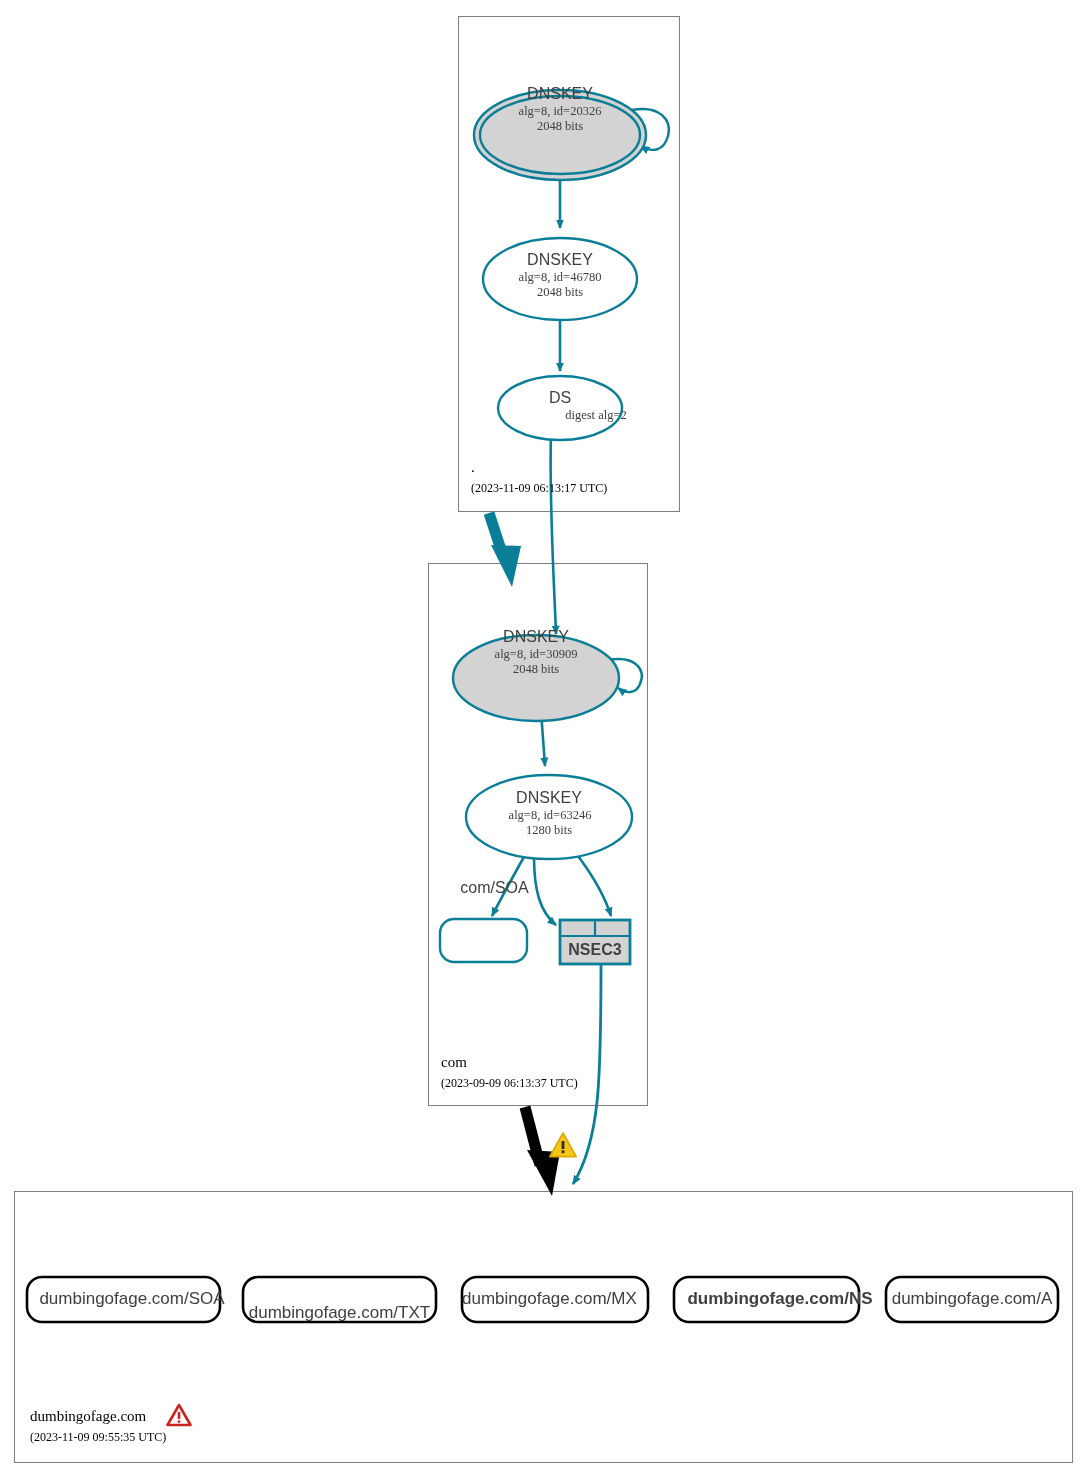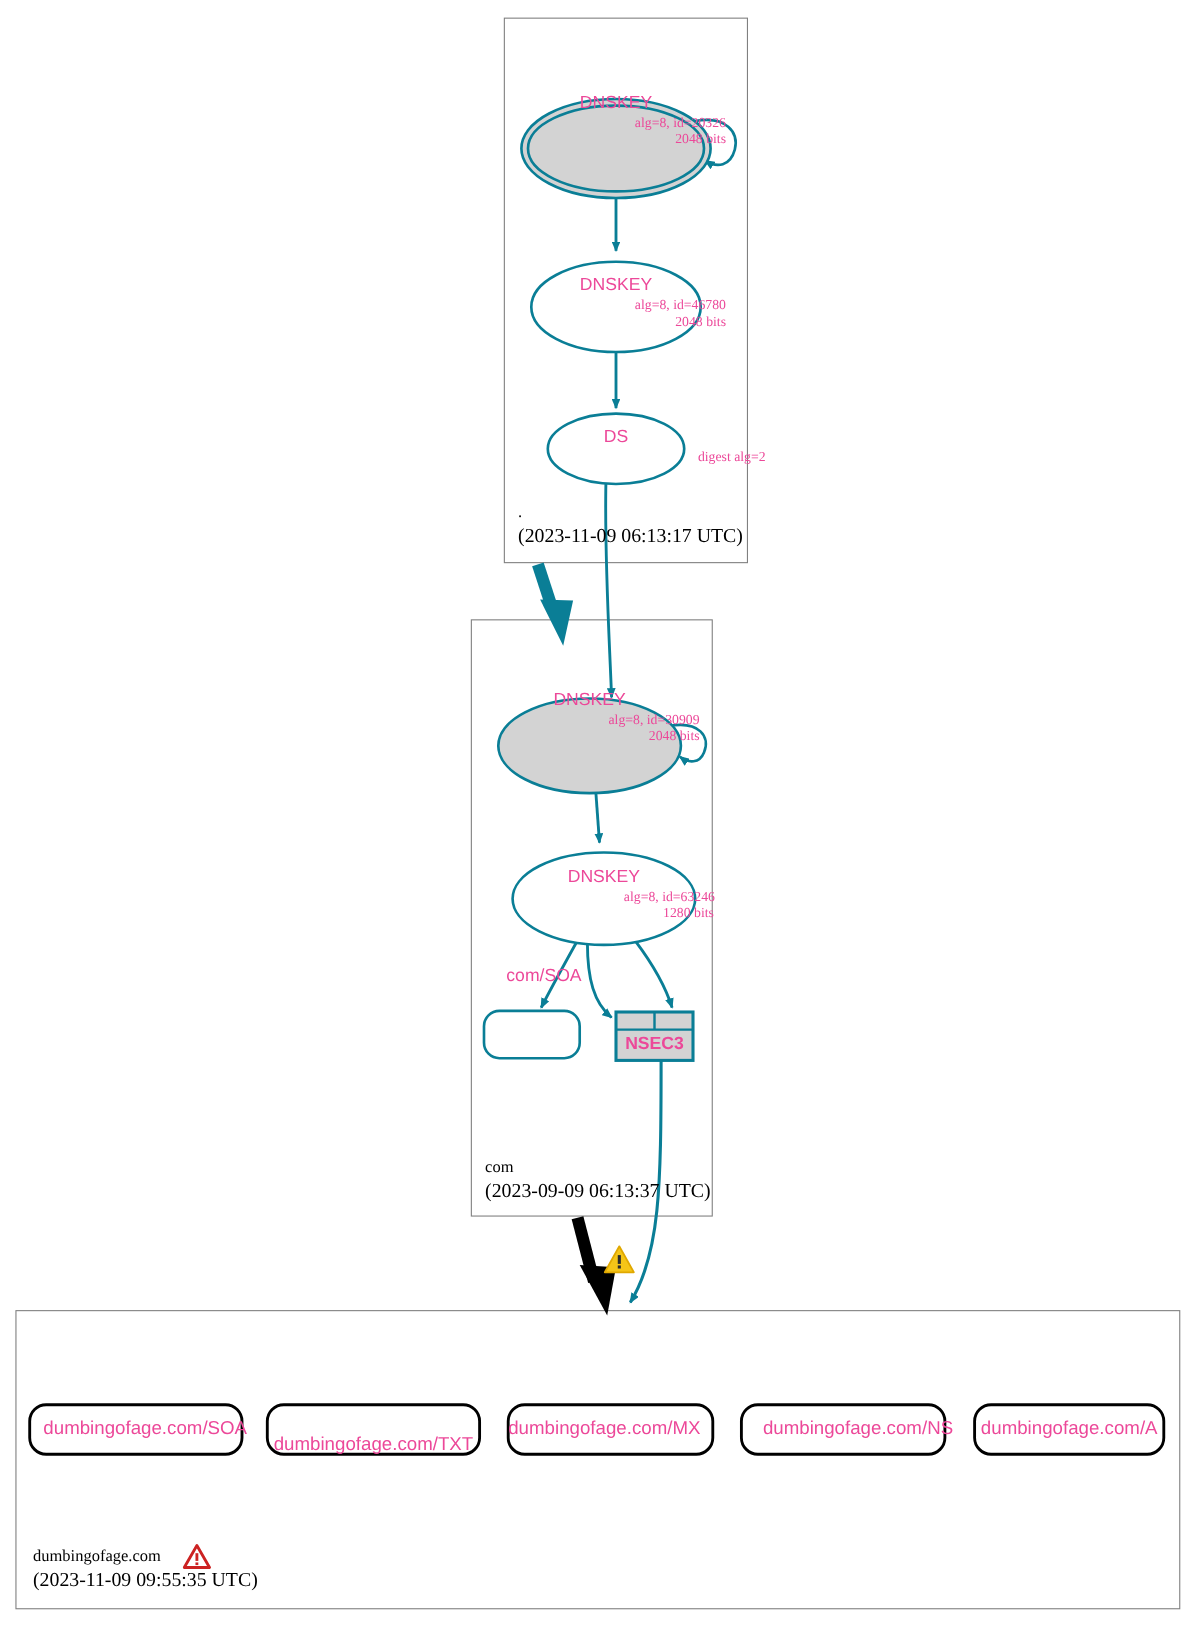--- a/index.html
+++ b/index.html
@@ -37,42 +37,41 @@
     color: #000000;
     white-space: nowrap;
   }
   .zonelabel .zname {
     font-size: 15px;
     line-height: 18px;
     display: inline-block;
     vertical-align: middle;
   }
   .zonelabel .ztime {
-    font-size: 18px;
+    font-size: 12px;
     line-height: 18px;
     display: block;
     margin-top: 3px;
   }
   .nodetext {
     position: absolute;
     text-align: center;
-    color: #ec4899;
+    color: #404040;
     white-space: nowrap;
     pointer-events: none;
   }
   .t-title {
     font-family: "Liberation Sans", "DejaVu Sans", sans-serif;
     font-size: 16px;
     line-height: 19px;
   }
   .t-sub {
     font-family: "Liberation Serif", "DejaVu Serif", serif;
     font-size: 12.5px;
     line-height: 15px;
-    text-align: right;
   }
   .t-rect {
     font-family: "Liberation Sans", "DejaVu Sans", sans-serif;
     font-size: 16px;
     line-height: 19px;
   }
   .t-leaf {
     font-family: "Liberation Sans", "DejaVu Sans", sans-serif;
     font-size: 17px;
     line-height: 20px;
@@ -222,21 +221,21 @@
   <div class="nodetext t-sub" style="left:450px; top:808px; width:200px;">alg=8, id=63246</div>
   <div class="nodetext t-sub" style="left:449px; top:823px; width:200px;">1280 bits</div>
 
   <div class="nodetext t-rect" style="left:440px; top:878px; width:109px;">com/SOA</div>
 
   <div class="nodetext t-rect" style="left:560px; top:940px; width:70px;font-weight:bold;">NSEC3</div>
 
   <div class="nodetext t-leaf" style="left:27px; top:1289px; width:210px;">dumbingofage.com/SOA</div>
   <div class="nodetext t-leaf" style="left:243px; top:1286px; width:193px;margin-top:17px;">dumbingofage.com/TXT</div>
   <div class="nodetext t-leaf" style="left:462px; top:1289px; width:148px;">dumbingofage.com/MX</div>
-  <div class="nodetext t-leaf" style="left:674px; top:1289px; width:212px;">dumbingofage.com/NS</div>
+  <div class="nodetext t-leaf" style="left:674px; top:1289px; width:212px;font-weight:bold;">dumbingofage.com/NS</div>
   <div class="nodetext t-leaf" style="left:886px; top:1289px; width:172px;">dumbingofage.com/A</div>
 
   <div class="zonelabel" style="left:471px; top:457px;">
     <span class="zname">.</span>
     <span class="ztime">(2023-11-09 06:13:17 UTC)</span>
   </div>
 
   <div class="zonelabel" style="left:441px; top:1052px;">
     <span class="zname">com</span>
     <span class="ztime">(2023-09-09 06:13:37 UTC)</span>

